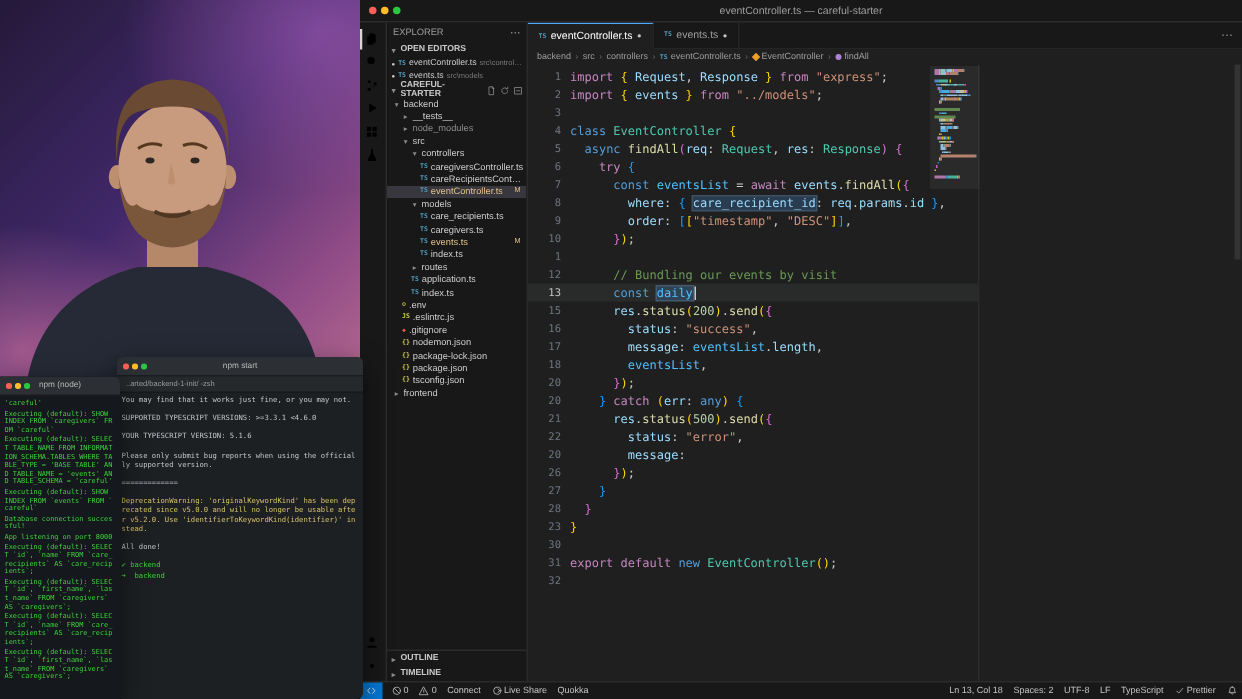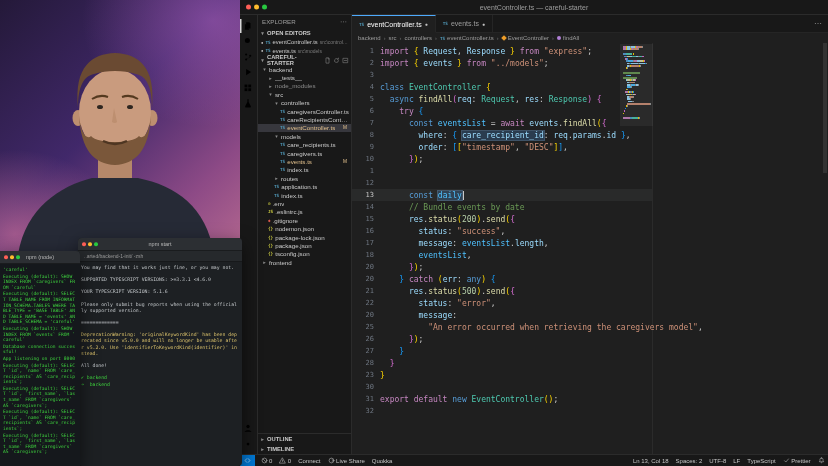--- a/index.html
+++ b/index.html
@@ -434,30 +434,27 @@
                 <div class="cl">
                   <span class="ln">10</span>
                   <span class="lc"><span class="tk-pn">      </span><span class="tk-br2">}</span><span class="tk-br1">)</span><span class="tk-pn">;</span></span>
                 </div>
                 <div class="cl">
                   <span class="ln">1</span>
                   <span class="lc"></span>
                 </div>
                 <div class="cl">
                   <span class="ln">12</span>
+                  <span class="lc"><span class="tk-cmt">      // Bundling our events by visit</span></span>
                 </div>
                 <div class="cl cur">
                   <span class="ln">13</span>
                   <span class="lc"><span class="tk-pn">      </span><span class="tk-kw2">const </span><span class="tk-varc-hl">daily</span><span class="caret"></span></span>
                 </div>
                 <div class="cl">
-                  <span class="ln">14</span>
-                  <span class="lc"><span class="tk-cmt">      // Bundle events by date</span></span>
-                </div>
-                <div class="cl">
                   <span class="ln">15</span>
                   <span class="lc"><span class="tk-pn">      </span><span class="tk-var">res</span><span class="tk-pn">.</span><span class="tk-fn">status</span><span class="tk-br1">(</span><span class="tk-num">200</span><span class="tk-br1">)</span><span class="tk-pn">.</span><span class="tk-fn">send</span><span class="tk-br1">(</span><span class="tk-br2">{</span></span>
                 </div>
                 <div class="cl">
                   <span class="ln">16</span>
                   <span class="lc"><span class="tk-pn">        </span><span class="tk-var">status</span><span class="tk-pn">: </span><span class="tk-str">"success"</span><span class="tk-pn">,</span></span>
                 </div>
                 <div class="cl">
                   <span class="ln">17</span>
                   <span class="lc"><span class="tk-pn">        </span><span class="tk-var">message</span><span class="tk-pn">: </span><span class="tk-varc">eventsList</span><span class="tk-pn">.</span><span class="tk-var">length</span><span class="tk-pn">,</span></span>
@@ -478,24 +475,20 @@
                   <span class="ln">21</span>
                   <span class="lc"><span class="tk-pn">      </span><span class="tk-var">res</span><span class="tk-pn">.</span><span class="tk-fn">status</span><span class="tk-br1">(</span><span class="tk-num">500</span><span class="tk-br1">)</span><span class="tk-pn">.</span><span class="tk-fn">send</span><span class="tk-br1">(</span><span class="tk-br2">{</span></span>
                 </div>
                 <div class="cl">
                   <span class="ln">22</span>
                   <span class="lc"><span class="tk-pn">        </span><span class="tk-var">status</span><span class="tk-pn">: </span><span class="tk-str">"error"</span><span class="tk-pn">,</span></span>
                 </div>
                 <div class="cl">
                   <span class="ln">20</span>
                   <span class="lc"><span class="tk-pn">        </span><span class="tk-var">message</span><span class="tk-pn">:</span></span>
-                </div>
-                <div class="cl">
-                  <span class="ln">25</span>
-                  <span class="lc"><span class="tk-pn">          </span><span class="tk-str">"An error occurred when retrieving the caregivers model"</span><span class="tk-pn">,</span></span>
                 </div>
                 <div class="cl">
                   <span class="ln">26</span>
                   <span class="lc"><span class="tk-pn">      </span><span class="tk-br2">}</span><span class="tk-br1">)</span><span class="tk-pn">;</span></span>
                 </div>
                 <div class="cl">
                   <span class="ln">27</span>
                   <span class="lc"><span class="tk-pn">    </span><span class="tk-br3">}</span></span>
                 </div>
                 <div class="cl">

